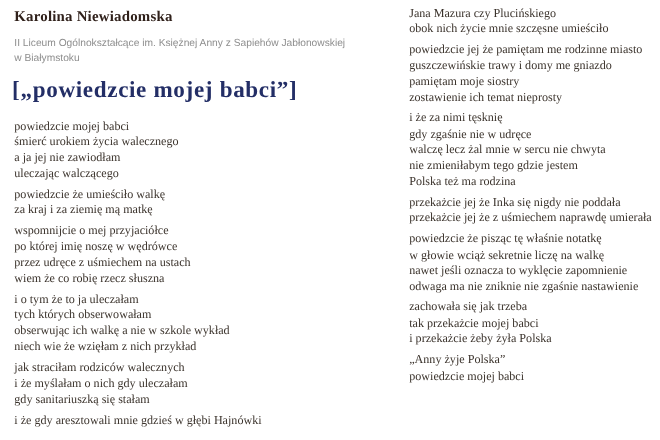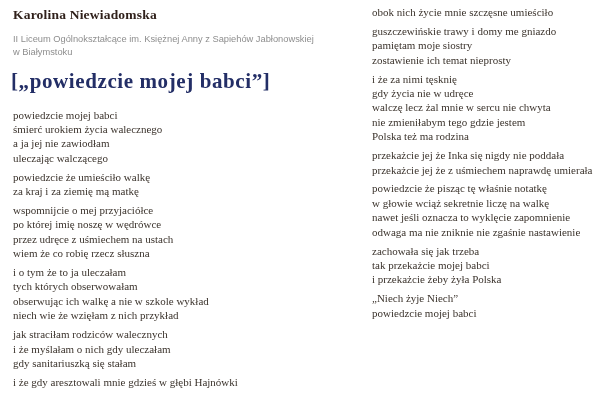--- a/index.html
+++ b/index.html
@@ -102,48 +102,50 @@
         <div class="poem-line">i że myślałam o nich gdy uleczałam</div>
         <div class="poem-line">gdy sanitariuszką się stałam</div>
       </div>
       <div class="stanza">
         <div class="poem-line">i że gdy aresztowali mnie gdzieś w głębi Hajnówki</div>
       </div>
     </div>
 
   <div class="poem-column right">
       <div class="stanza">
+        <div class="poem-line">Jana Mazura czy Plucińskiego</div>
         <div class="poem-line">obok nich życie mnie szczęsne umieściło</div>
       </div>
       <div class="stanza">
+        <div class="poem-line">powiedzcie jej że pamiętam me rodzinne miasto</div>
         <div class="poem-line">guszczewińskie trawy i domy me gniazdo</div>
         <div class="poem-line">pamiętam moje siostry</div>
         <div class="poem-line">zostawienie ich temat nieprosty</div>
       </div>
       <div class="stanza">
         <div class="poem-line">i że za nimi tęsknię</div>
-        <div class="poem-line">gdy życia nie w udręce</div>
+        <div class="poem-line">gdy zgaśnie nie w udręce</div>
         <div class="poem-line">walczę lecz żal mnie w sercu nie chwyta</div>
         <div class="poem-line">nie zmieniłabym tego gdzie jestem</div>
         <div class="poem-line">Polska też ma rodzina</div>
       </div>
       <div class="stanza">
         <div class="poem-line">przekażcie jej że Inka się nigdy nie poddała</div>
         <div class="poem-line">przekażcie jej że z uśmiechem naprawdę umierała</div>
       </div>
       <div class="stanza">
         <div class="poem-line">powiedzcie że pisząc tę właśnie notatkę</div>
         <div class="poem-line">w głowie wciąż sekretnie liczę na walkę</div>
         <div class="poem-line">nawet jeśli oznacza to wyklęcie zapomnienie</div>
         <div class="poem-line">odwaga ma nie zniknie nie zgaśnie nastawienie</div>
       </div>
       <div class="stanza">
         <div class="poem-line">zachowała się jak trzeba</div>
         <div class="poem-line">tak przekażcie mojej babci</div>
         <div class="poem-line">i przekażcie żeby żyła Polska</div>
       </div>
       <div class="stanza">
-        <div class="poem-line">„Niech żyje Niech”</div>
+        <div class="poem-line">„Anny żyje Polska”</div>
         <div class="poem-line">powiedzcie mojej babci</div>
       </div>
     </div>
 
 </div>
 
 </body></html>

